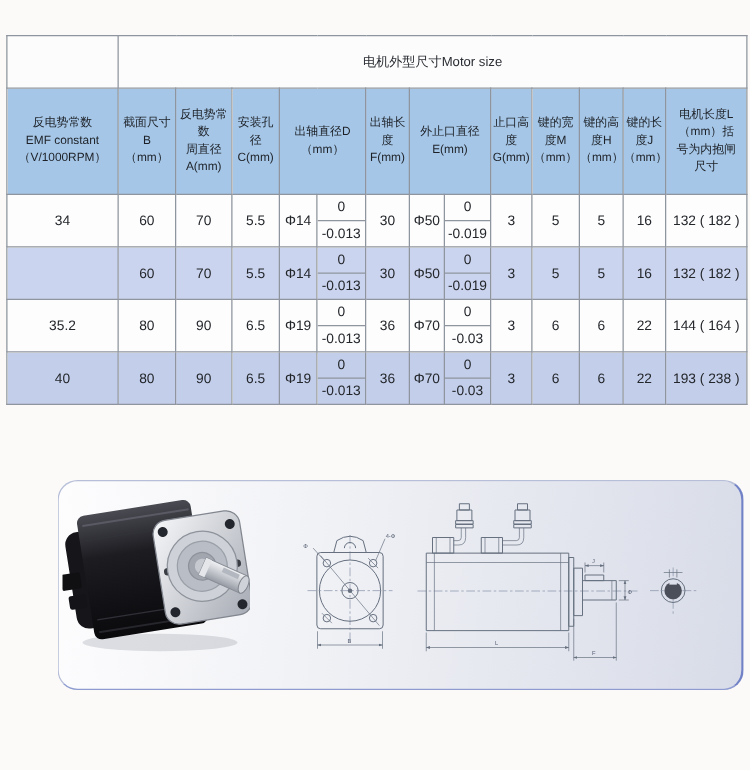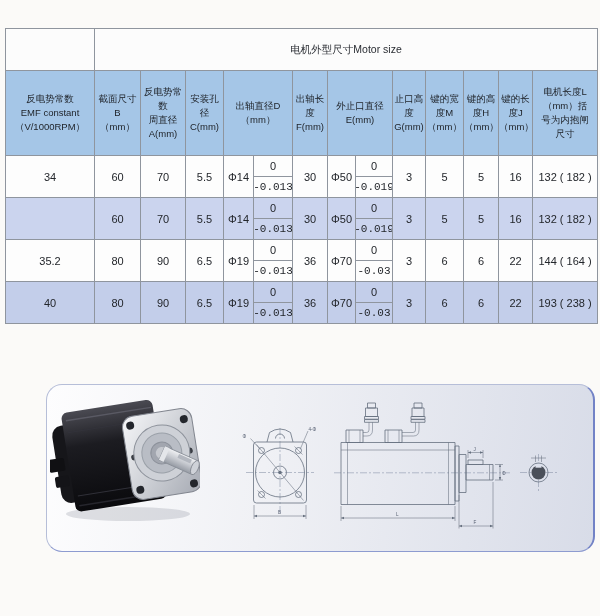--- a/index.html
+++ b/index.html
@@ -11,21 +11,21 @@
   table.spec td{border:1px solid var(--table_border);text-align:center;vertical-align:middle;
     padding:0;color:#23262b;font-size:11px;overflow:hidden;}
   tr.title-row td{height:33px;background:#fcfcfc;font-size:10.5px;color:#2a2d33;}
   tr.head-row td{height:84px;background:var(--header_blue);font-size:9.5px;line-height:1.5;
     white-space:pre-line;color:#1d2127;}
   tbody tr{height:42px;background:var(--row_white);}
   tbody tr:nth-child(2){background:var(--row_alt_blue);}
   tbody tr:nth-child(4){background:var(--row_alt_blue2);}
   td.tol{padding:0;}
   td.tol .tt{height:20px;border-bottom:1px solid var(--table_border);display:flex;align-items:center;justify-content:center;}
-  td.tol .tb{height:20px;display:flex;align-items:center;justify-content:center;font-family:Liberation Mono, monospace;}
+  td.tol .tb{height:20px;display:flex;align-items:center;justify-content:center;}
 
   
   .panel{position:absolute;left:46px;top:384px;width:546px;height:166px;border-radius:16px;
     background:linear-gradient(97deg,#fdfdfe 0%,#f0f1f5 40%,#d8dce8 100%);
     border:1px solid #b6bed8;border-right:2.5px solid var(--panel_edge_blue);
     border-bottom:1.5px solid #8d9bd0;}
   .badge{position:absolute;left:52px;top:530px;width:112px;height:23px;
     background:linear-gradient(#2c3cae,var(--badge_navy));border-radius:3px 10px 10px 3px;
     display:flex;align-items:center;justify-content:center;color:var(--badge_text);
     font-size:13px;font-weight:600;letter-spacing:.5px;}

